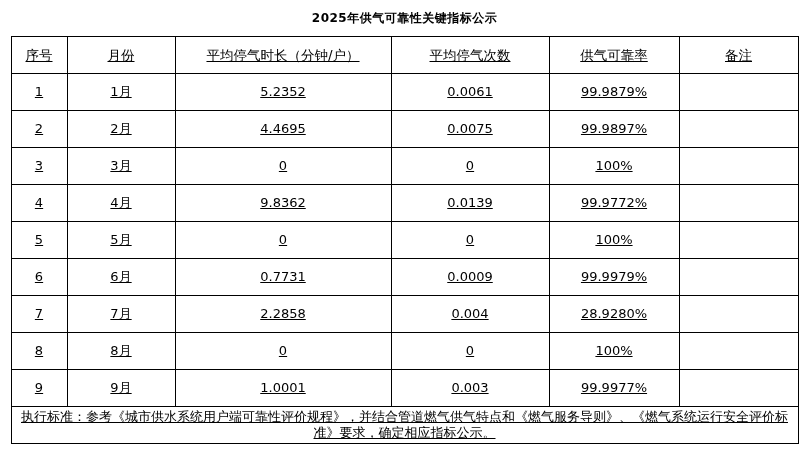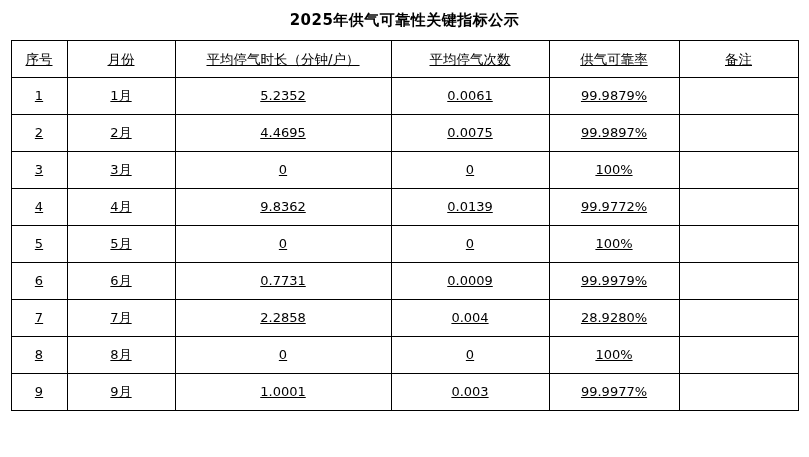--- a/index.html
+++ b/index.html
@@ -16,21 +16,21 @@
   }
   .page {
     width: 809px;
     height: 457px;
     box-sizing: border-box;
     padding: 0;
     position: relative;
   }
   .doc-title {
     text-align: center;
-    font-size: 15px;
+    font-size: 12px;
     font-weight: bold;
     letter-spacing: 0.5px;
     padding-top: 11px;
     padding-bottom: 11px;
     line-height: 1.2;
   }
   table.metrics {
     border-collapse: collapse;
     table-layout: fixed;
     width: 787px;
@@ -161,16 +161,21 @@
         <td></td>
       </tr>
       <tr>
         <td>9</td>
         <td>9月</td>
         <td>1.0001</td>
         <td>0.003</td>
         <td>99.9977%</td>
         <td></td>
       </tr>
+      <tr class="note-row">
+        <td colspan="6">
+          <p>执行标准：参考《城市供水系统用户端可靠性评价规程》，并结合管道燃气供气特点和《燃气服务导则》、《燃气系统运行安全评价标准》要求，确定相应指标公示。</p>
+        </td>
+      </tr>
     </tbody>
   </table>
 
 </div>
 
 </body></html>

